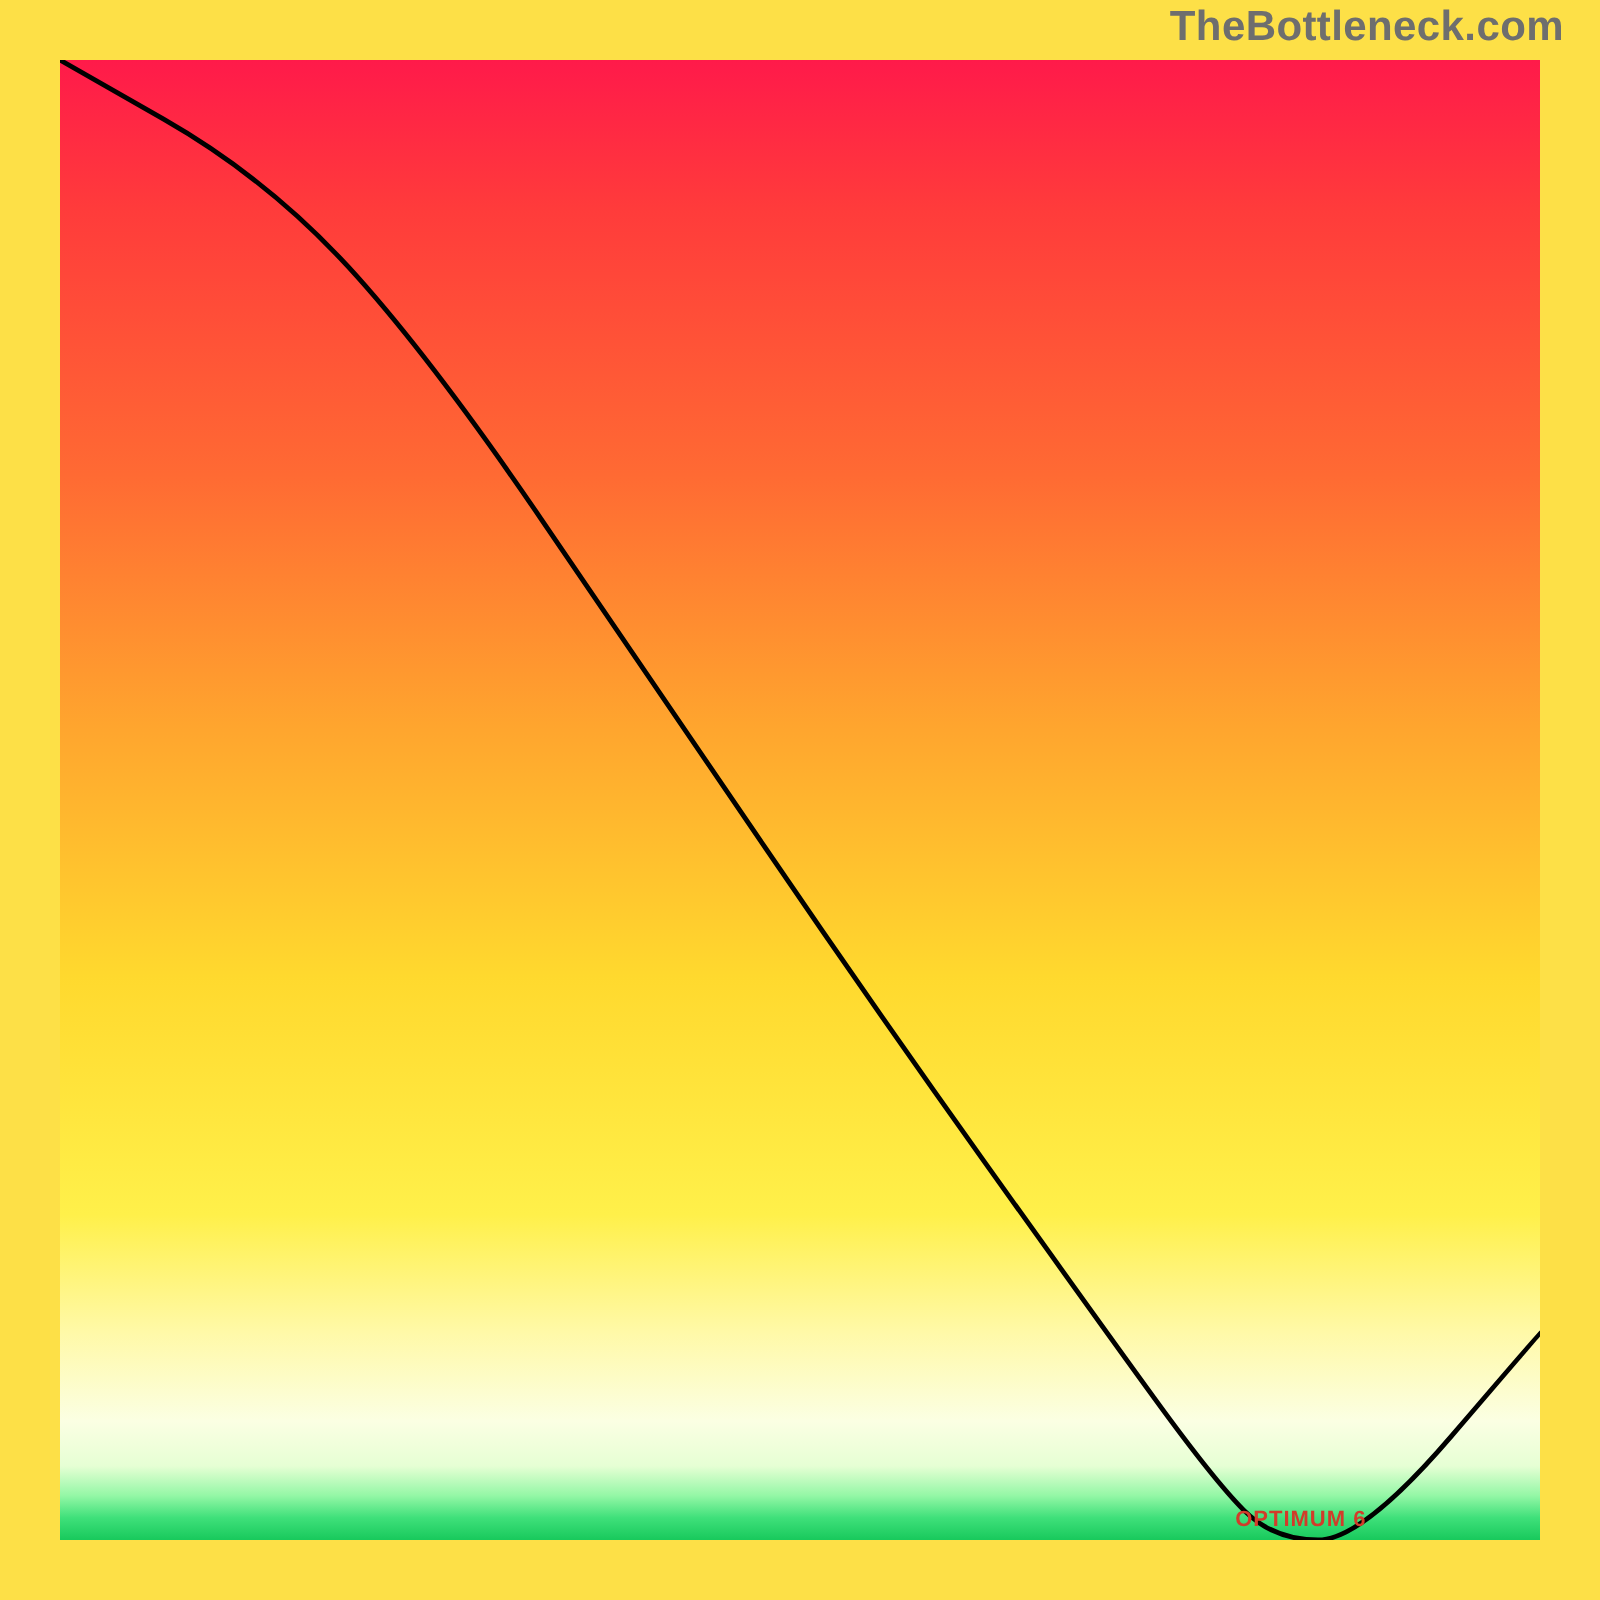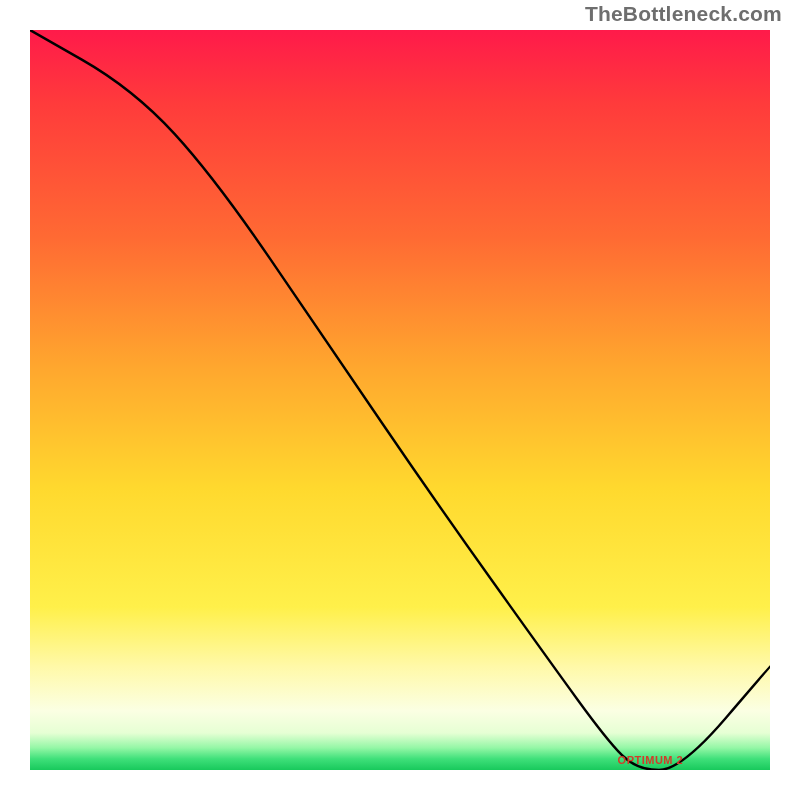--- a/index.html
+++ b/index.html
@@ -8,21 +8,21 @@
     width: 800px;
     height: 800px;
     background: #000;
     font-family: Arial, Helvetica, sans-serif;
     overflow: hidden;
   }
   .canvas {
     position: relative;
     width: 800px;
     height: 800px;
-    background: #ffffff;
+    background: #fde047;
   }
   .attribution {
     position: absolute;
     top: 2px;
     right: 18px;
     color: #6e6e6e;
     font-size: 21px;
     font-weight: 600;
     letter-spacing: 0.2px;
   }
@@ -82,15 +82,15 @@
 
   <div class="attribution">TheBottleneck.com</div>
 
   <div class="plot-frame">
     <div class="gradient-bg"></div>
 
     <svg class="curve" viewBox="0 0 740 740" preserveAspectRatio="none">
       <path id="curve-path" d="M 0 0 Q 0 0 51.800000000000004 29.599999999999966 Q 103.60000000000001 59.19999999999993 144.3 103.59999999999997 Q 185 148 240.5 229.4 Q 296 310.8 351.5 392.20000000000005 Q 407.00000000000006 473.6 462.5 551.3 Q 518 629 547.6 669.7 Q 577.2 710.4 592 725.2 Q 606.8 740 629 740 Q 651.2 740 695.6 688.2 T 740 636.4" fill="none" stroke="#000" stroke-width="2.4" stroke-linejoin="round" stroke-linecap="round"></path>
     </svg>
 
-    <div id="optimal-label" class="optimal-label" style="left: 587.6px; top: 724px;">OPTIMUM 2</div>
+    <div id="optimal-label" class="optimal-label" style="left: 587.6px; top: 724px;">OPTIMUM 6</div>
   </div>
 </div>
 
 </body></html>

